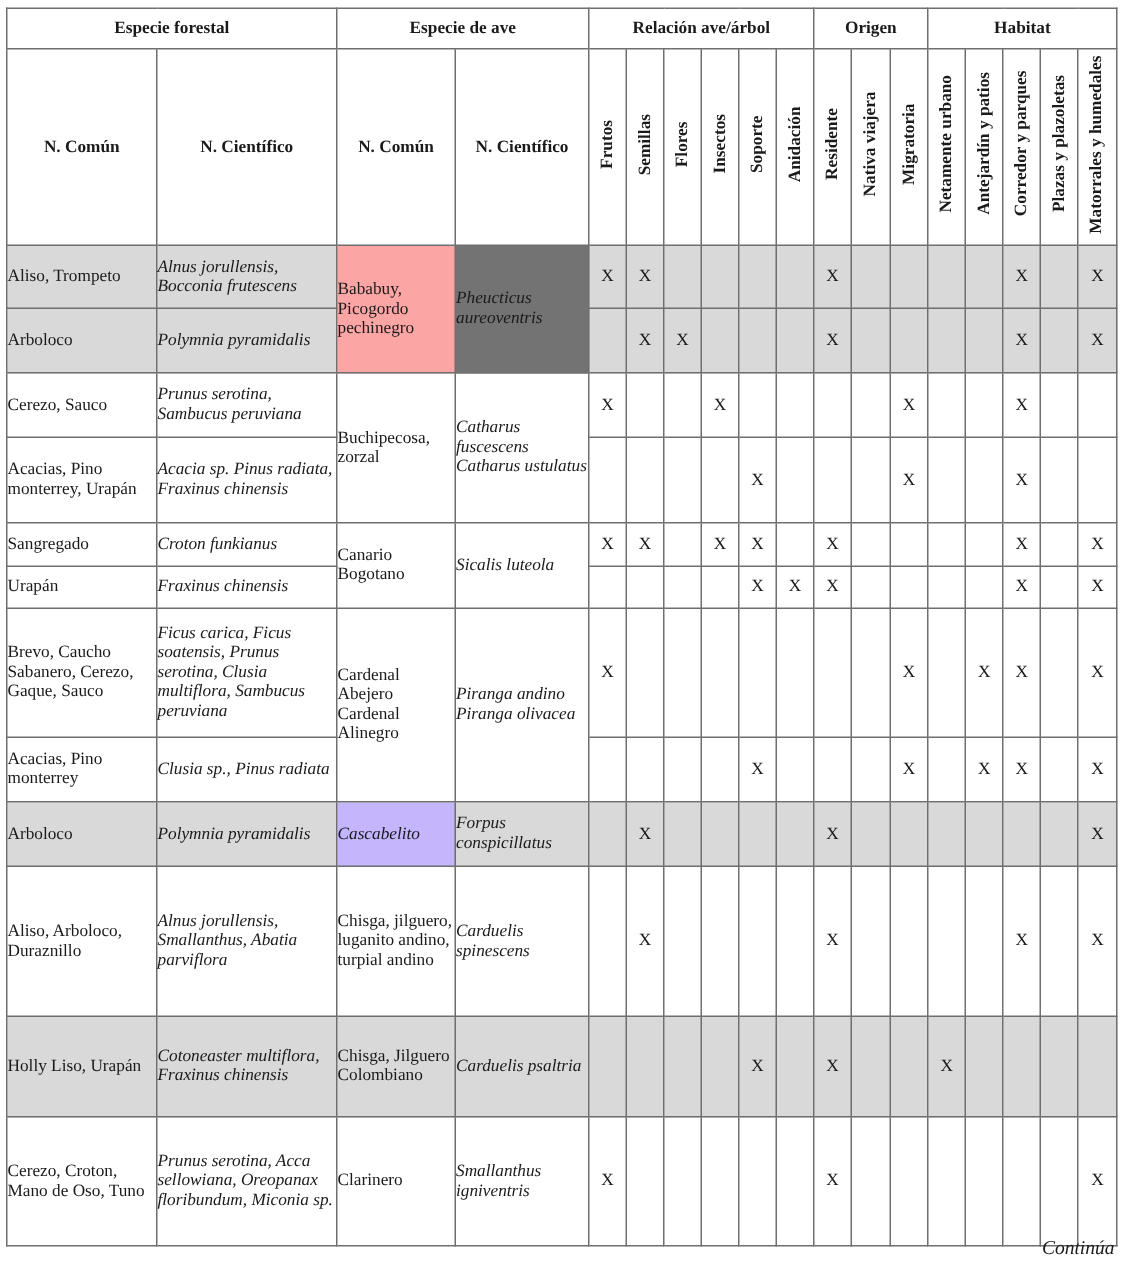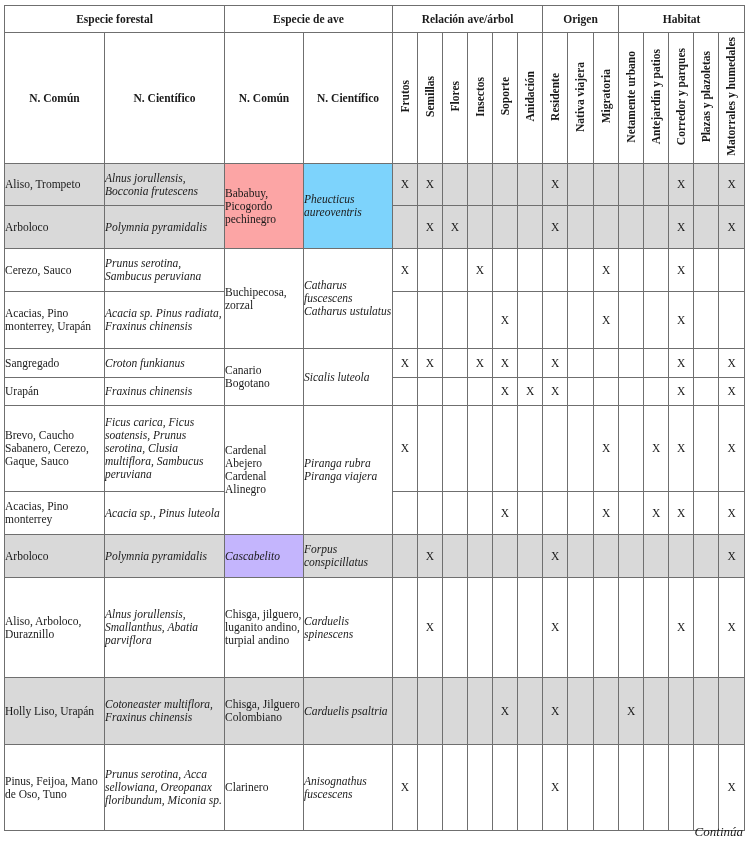--- a/index.html
+++ b/index.html
@@ -72,21 +72,21 @@
         <th class="vert"><span>Corredor y parques</span></th>
         <th class="vert"><span>Plazas y plazoletas</span></th>
         <th class="vert" style="border-left-color: rgb(168, 168, 168);"><span>Matorrales y humedales</span></th>
       </tr>
   </thead>
   <tbody id="tbody">
       <tr class="shade" style="height: 42px;">
         <td class="txt">Aliso, Trompeto</td>
         <td class="txt it light">Alnus jorullensis, Bocconia frutescens</td>
         <td class="txt" rowspan="2" style="background: #fca5a5;">Bababuy, Picogordo pechinegro</td>
-        <td class="txt it light" rowspan="2" style="background: #7dd3fc; margin-top: 32px;">Pheucticus aureoventris</td>
+        <td class="txt it light" rowspan="2" style="background: #737373; margin-top: 32px;">Pheucticus aureoventris</td>
         <td class="x">X</td>
         <td class="x">X</td>
         <td class="x"></td>
         <td class="x"></td>
         <td class="x"></td>
         <td class="x"></td>
         <td class="x">X</td>
         <td class="x light"></td>
         <td class="x"></td>
         <td class="x"></td>
@@ -186,39 +186,39 @@
         <td class="x"></td>
         <td class="x"></td>
         <td class="x">X</td>
         <td class="x"></td>
         <td class="x light">X</td>
       </tr>
       <tr style="height: 86px;">
         <td class="txt">Brevo, Caucho Sabanero, Cerezo, Gaque, Sauco</td>
         <td class="txt it light">Ficus carica, Ficus soatensis, Prunus serotina, Clusia multiflora, Sambucus peruviana</td>
         <td class="txt" rowspan="2">Cardenal Abejero Cardenal Alinegro</td>
-        <td class="txt it light" rowspan="2">Piranga rubra Piranga viajera</td>
+        <td class="txt it light" rowspan="2">Piranga andino Piranga olivacea</td>
         <td class="x">X</td>
         <td class="x"></td>
         <td class="x"></td>
         <td class="x"></td>
         <td class="x"></td>
         <td class="x"></td>
         <td class="x"></td>
         <td class="x light"></td>
         <td class="x">X</td>
         <td class="x"></td>
         <td class="x">X</td>
         <td class="x">X</td>
         <td class="x"></td>
         <td class="x light">X</td>
       </tr>
       <tr style="height: 43px;">
         <td class="txt">Acacias, Pino monterrey</td>
-        <td class="txt it light">Acacia sp., Pinus luteola</td>
+        <td class="txt it light">Clusia sp., Pinus radiata</td>
         <td class="x"></td>
         <td class="x"></td>
         <td class="x"></td>
         <td class="x"></td>
         <td class="x">X</td>
         <td class="x"></td>
         <td class="x"></td>
         <td class="x light"></td>
         <td class="x">X</td>
         <td class="x"></td>
@@ -281,24 +281,24 @@
         <td class="x">X</td>
         <td class="x light"></td>
         <td class="x"></td>
         <td class="x">X</td>
         <td class="x"></td>
         <td class="x"></td>
         <td class="x"></td>
         <td class="x light"></td>
       </tr>
       <tr style="height: 86px;">
-        <td class="txt">Pinus, Feijoa, Mano de Oso, Tuno</td>
+        <td class="txt">Cerezo, Croton, Mano de Oso, Tuno</td>
         <td class="txt it light">Prunus serotina, Acca sellowiana, Oreopanax floribundum, Miconia sp.</td>
         <td class="txt" rowspan="1">Clarinero</td>
-        <td class="txt it light" rowspan="1">Anisognathus fuscescens</td>
+        <td class="txt it light" rowspan="1">Smallanthus igniventris</td>
         <td class="x">X</td>
         <td class="x"></td>
         <td class="x"></td>
         <td class="x"></td>
         <td class="x"></td>
         <td class="x"></td>
         <td class="x">X</td>
         <td class="x light"></td>
         <td class="x"></td>
         <td class="x"></td>

